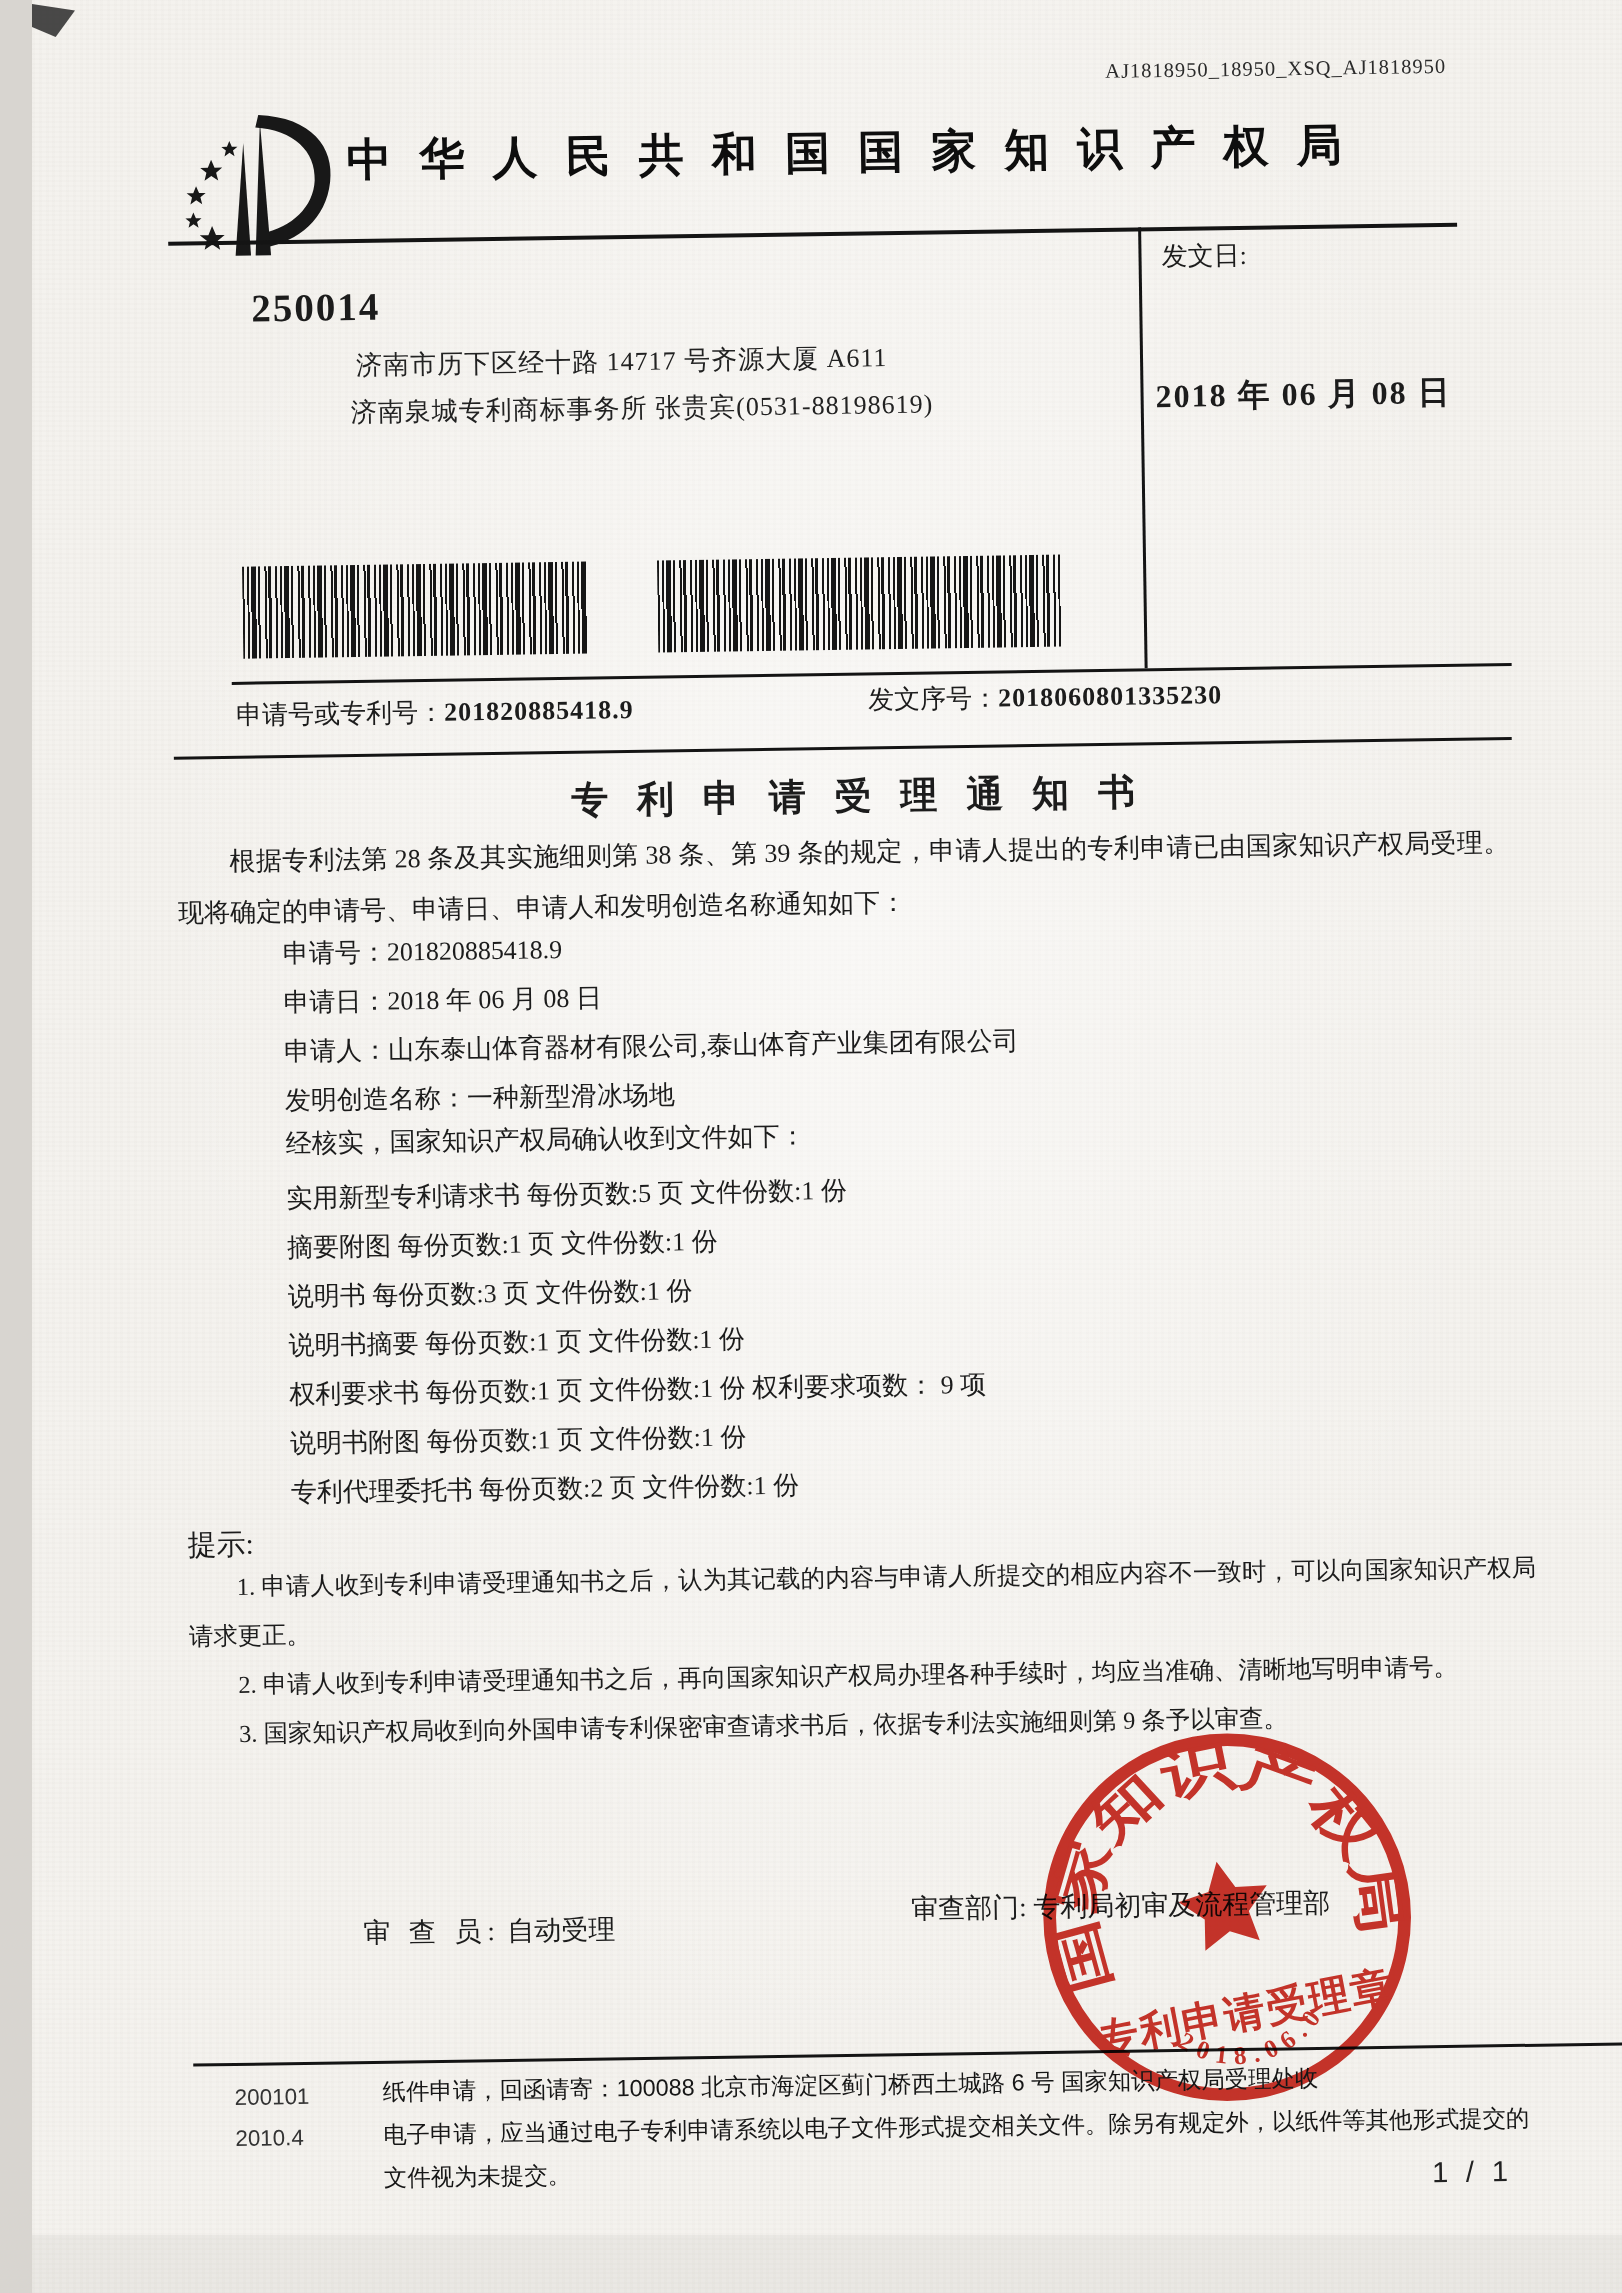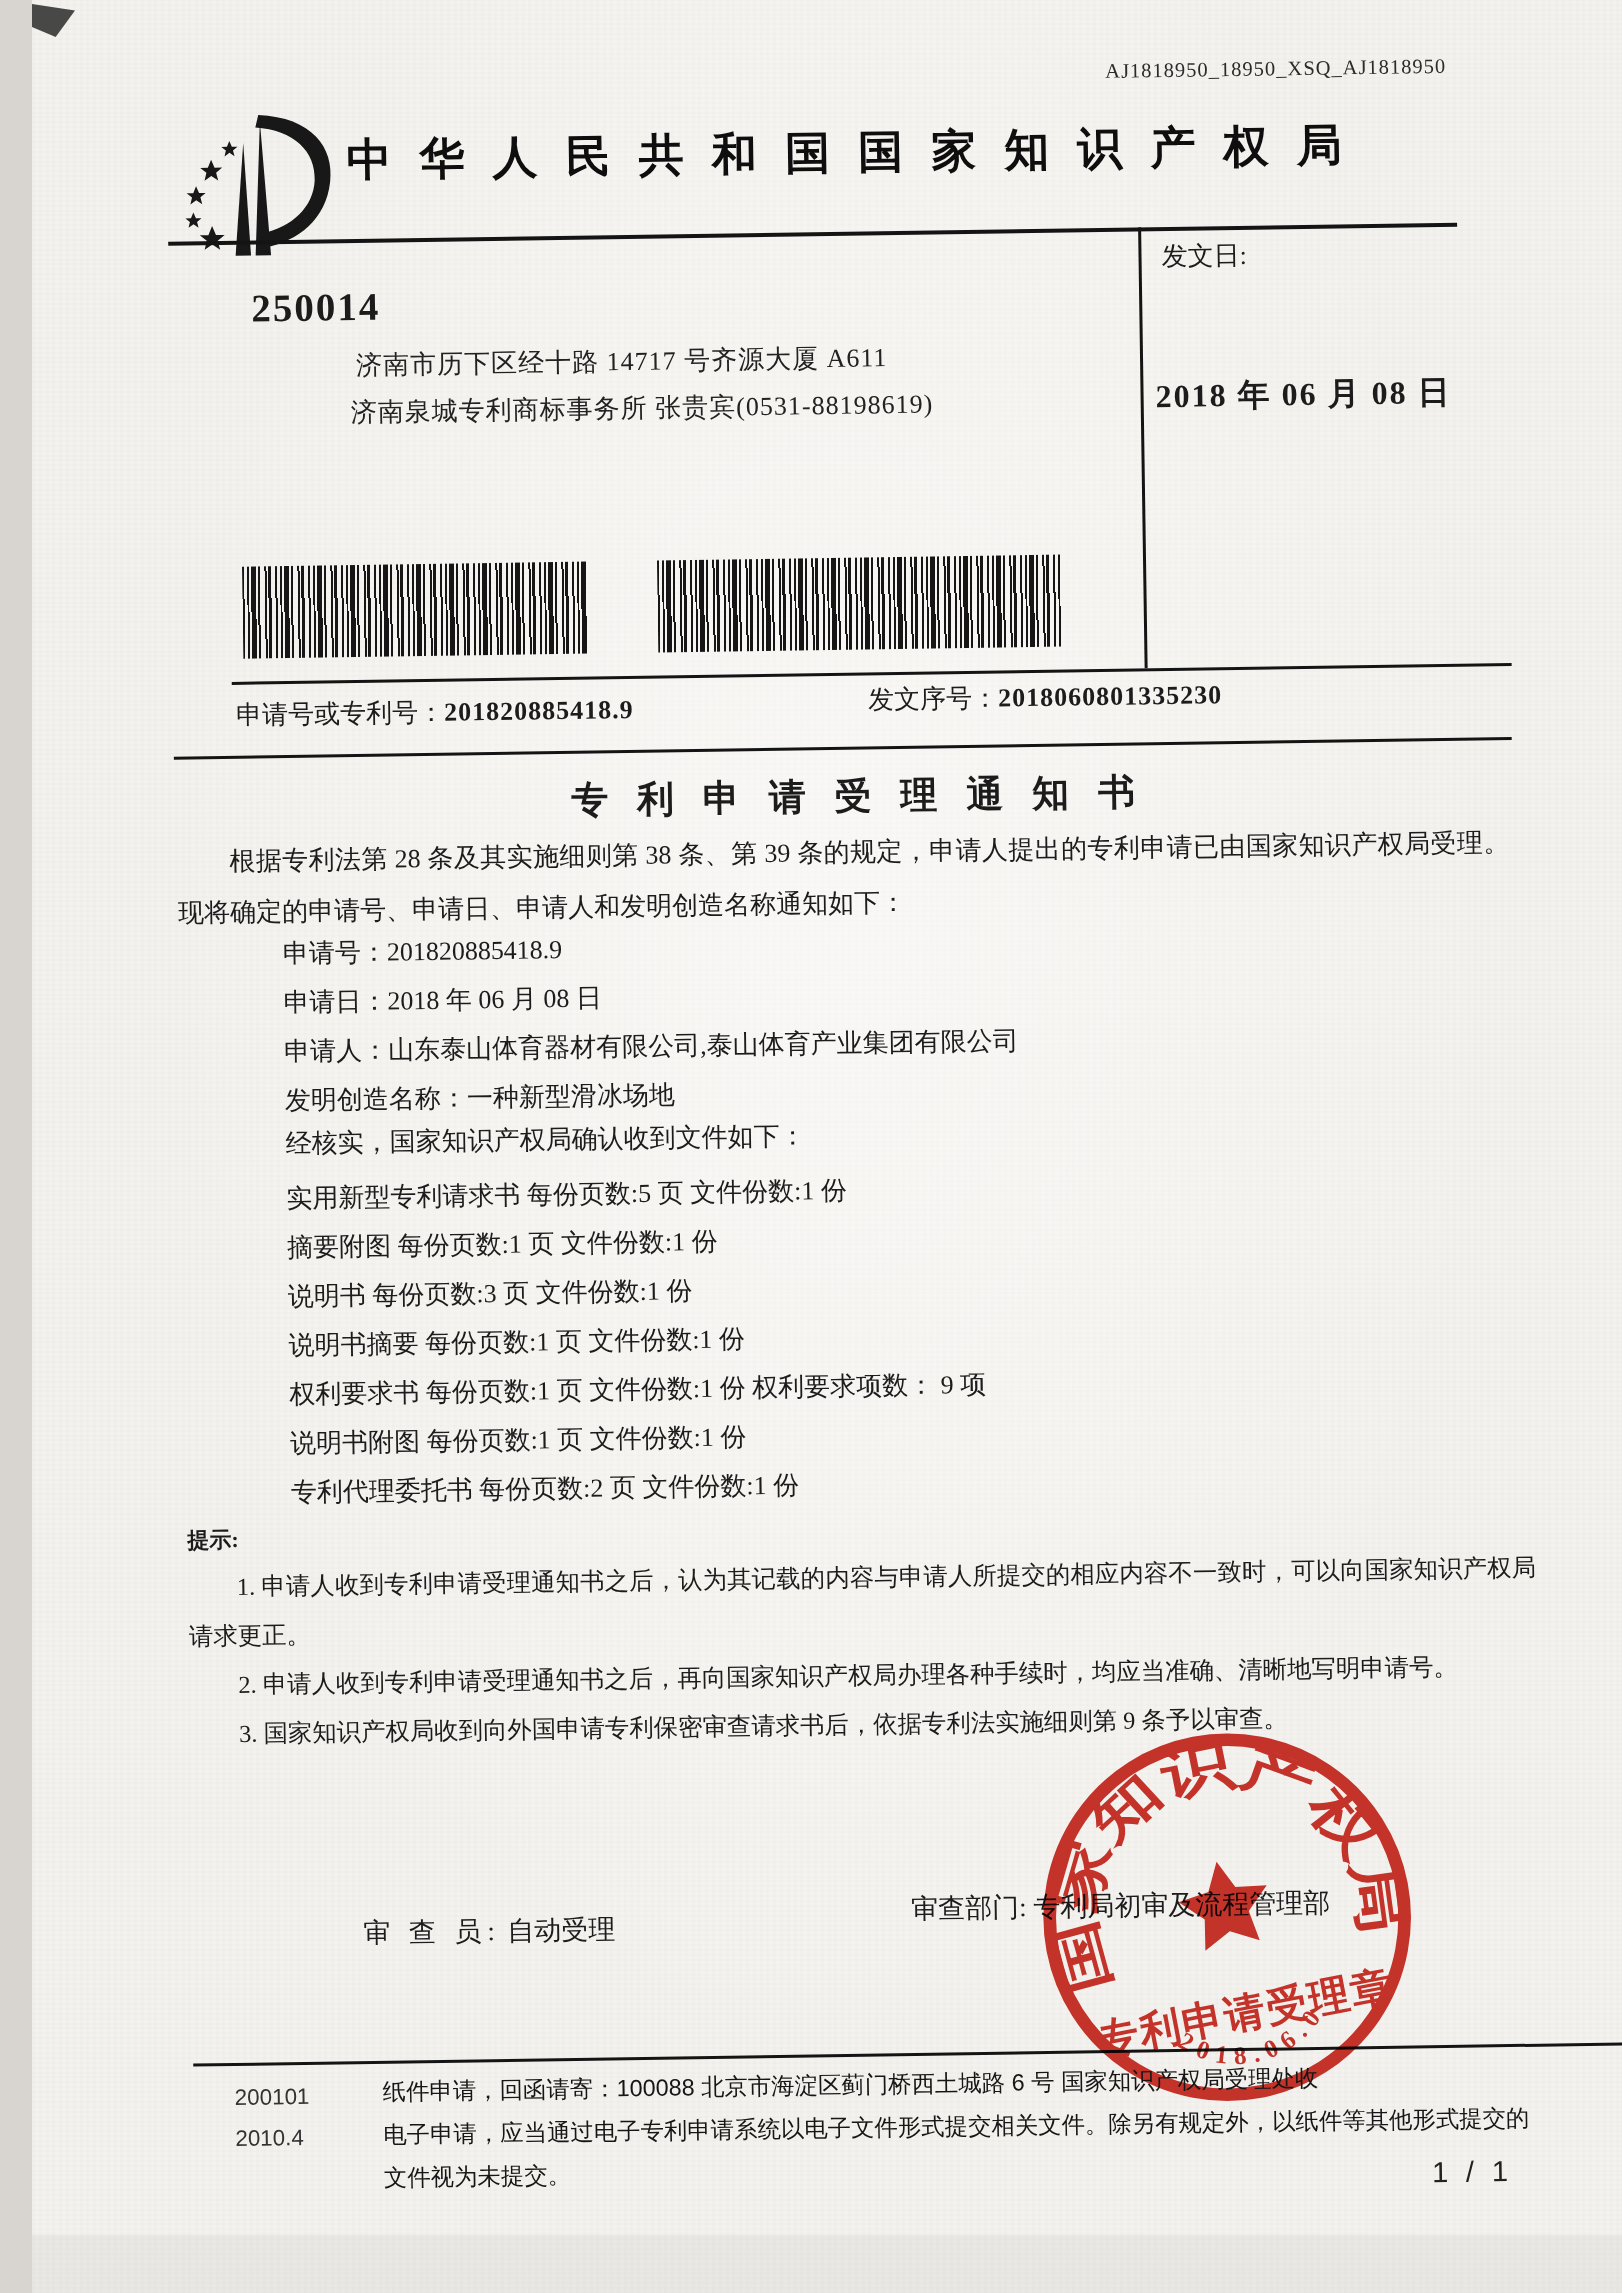--- a/index.html
+++ b/index.html
@@ -60,21 +60,21 @@
 
   .notice-title{left:371px; top:772px; width:917px; text-align:center; font-size:37px; font-weight:700;
     letter-spacing:9.8px; white-space:nowrap;}
   .intro{left:148px; top:827px; width:1332px; font-size:26px; line-height:51px;
     text-indent:2em; text-align:justify;}
 
   .fields{left:252px; top:921px; width:1268px; font-size:26px; line-height:49px;}
   .received{left:252px; top:1118px; font-size:26px;}
   .docs{left:252px; top:1166px; width:1268px; font-size:26px; line-height:49px;}
 
-  .tips-label{left:148px; top:1516px; font-size:22px; font-weight:700;}
+  .tips-label{left:148px; top:1516px; font-size:29px; font-weight:400;}
   .tips{left:148px; top:1553px; width:1348px; font-size:24.4px; line-height:49px;}
   .tips p{margin:0; text-indent:2em; text-align:justify;}
 
   .examiner{left:318px; top:1908px; font-size:27px;}
   .examiner .lbl{letter-spacing:5.9px;}
   .department{left:866px; top:1892px; font-size:27px;}
 
   .seal{left:987px; top:1728px; width:390px; height:390px; transform:rotate(-10deg);
     mix-blend-mode:multiply; opacity:.95;}
 

